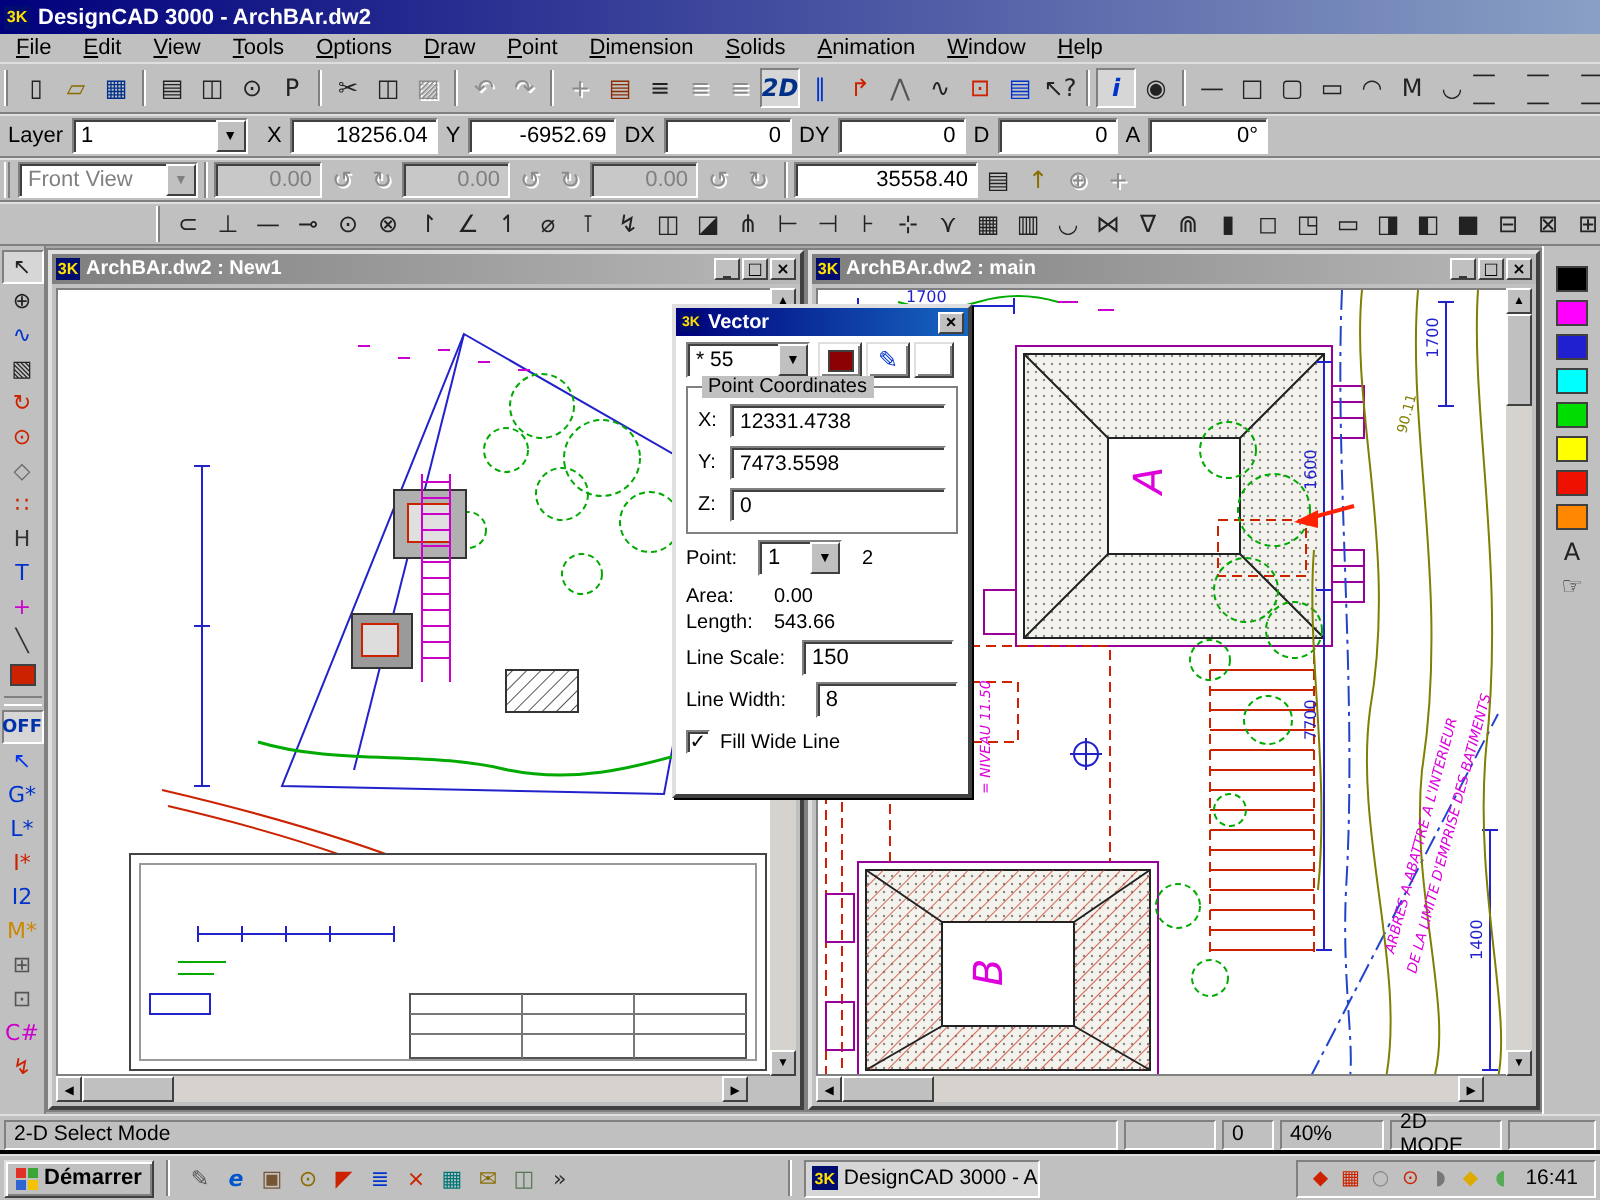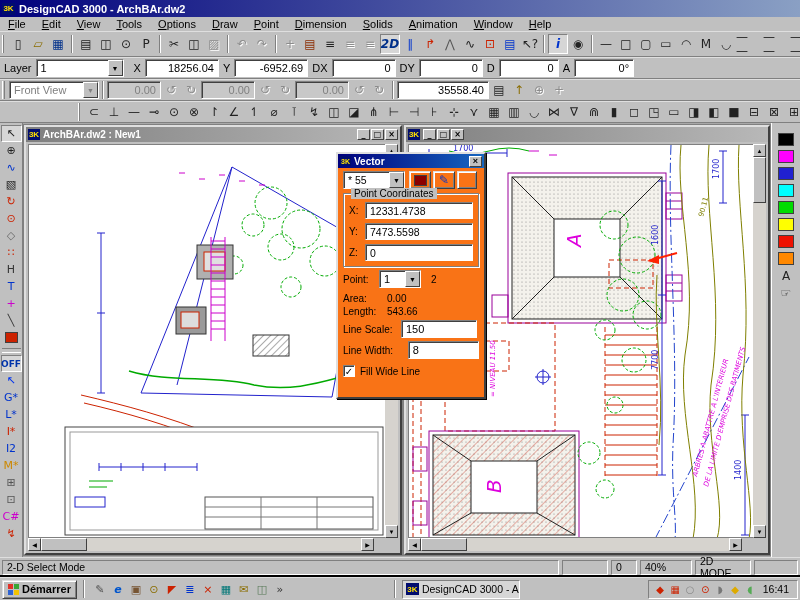--- a/index.html
+++ b/index.html
@@ -53,21 +53,21 @@
   .wbtns .tbtn { width:13px; height:11px; background:#c0c0c0; border:1px solid; border-color:#fff #404040 #404040 #fff; font-size:8px; color:#000; }
   .canvas { position:absolute; left:2px; top:17px; background:#fff; border:1px solid #808080; overflow:hidden; }
   .hscroll { position:absolute; left:2px; bottom:2px; height:13px; background:#d6d3ce; display:flex; }
   .vscroll { position:absolute; right:2px; top:17px; width:13px; background:#d6d3ce; display:flex; flex-direction:column; }
   .sbtn { width:13px; height:13px; background:#c0c0c0; border:1px solid; border-color:#fff #404040 #404040 #fff; font-size:6px; display:flex; align-items:center; justify-content:center; flex:none; }
   .sthumb { background:#c0c0c0; border:1px solid; border-color:#fff #404040 #404040 #fff; }
   .hscroll .sthumb { width:46px; height:13px; }
   .vscroll .sthumb { width:13px; height:46px; margin-left:0; }
   .hspace { flex:1; }
   
-  #vdlg { position:absolute; left:336px; top:152px; width:150px; height:247px; background:#f97316; border:2px solid; border-color:#dfdfdf #404040 #404040 #dfdfdf; box-shadow:1px 1px 0 #000; z-index:40; }
+  #vdlg { position:absolute; left:336px; top:152px; width:150px; height:247px; background:#ffffff; border:2px solid; border-color:#dfdfdf #404040 #404040 #dfdfdf; box-shadow:1px 1px 0 #000; z-index:40; }
   #vdlg .dtitle { height:14px; background:linear-gradient(90deg,#00007c,#1666c0); display:flex; align-items:center; gap:3px; padding:0 2px; color:#fff; font-weight:bold; font-size:10px; }
   #vdlg .dtitle .k3 { width:11px; height:10px; font-size:7px; }
   #vdlg .dtitle .t { flex:1; }
   .drow { display:flex; align-items:center; margin:3px 5px 0 5px; }
   .dlabel { font-size:10px; }
   .group { margin:4px 5px 0 5px; border:1px solid #808080; box-shadow:1px 1px 0 #fff, inset 1px 1px 0 #fff; position:relative; padding:8px 5px 5px 5px; }
   .group .legend { position:absolute; top:-6px; left:7px; background:#c0c0c0; padding:0 3px; font-size:10px; }
   .grow { display:flex; align-items:center; margin-bottom:4px; }
   .grow .dlabel { width:16px; }
   .grow .fld { flex:1; height:17px; font-size:10.5px; }
@@ -634,20 +634,21 @@
       <span class="sbtn">▲</span>
       <span class="sthumb"></span>
       <span class="hspace"></span>
       <span class="sbtn">▼</span>
     </div>
   </div>
 
   <div class="child" style="left:404px;top:2px;width:366px;height:430px;">
     <div class="ctitle">
       <div class="k3">3K</div>
+      <span class="t">ArchBAr.dw2 : main</span>
       <div class="wbtns">
           <div class="tbtn">
             <span>_</span>
           </div>
           <div class="tbtn">
             <span>□</span>
           </div>
           <div class="tbtn">
             <span>×</span>
           </div>

